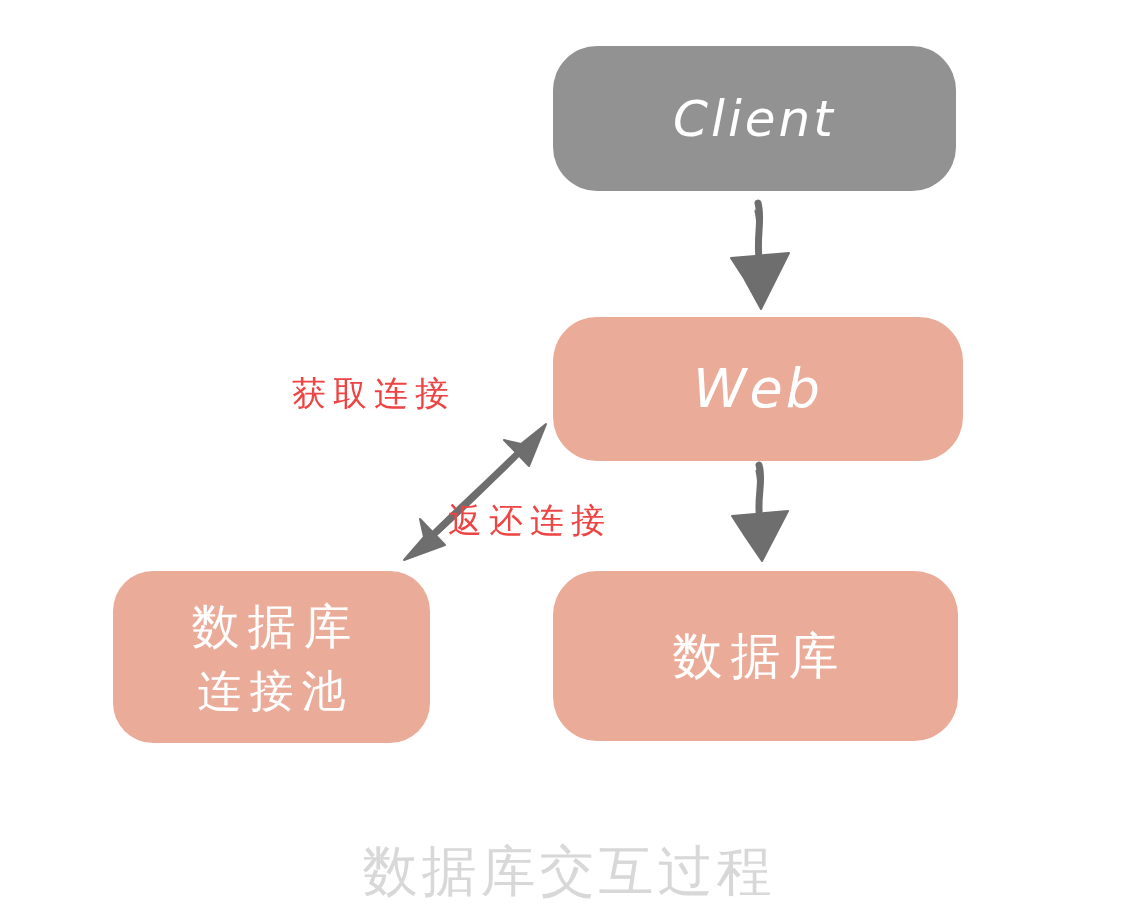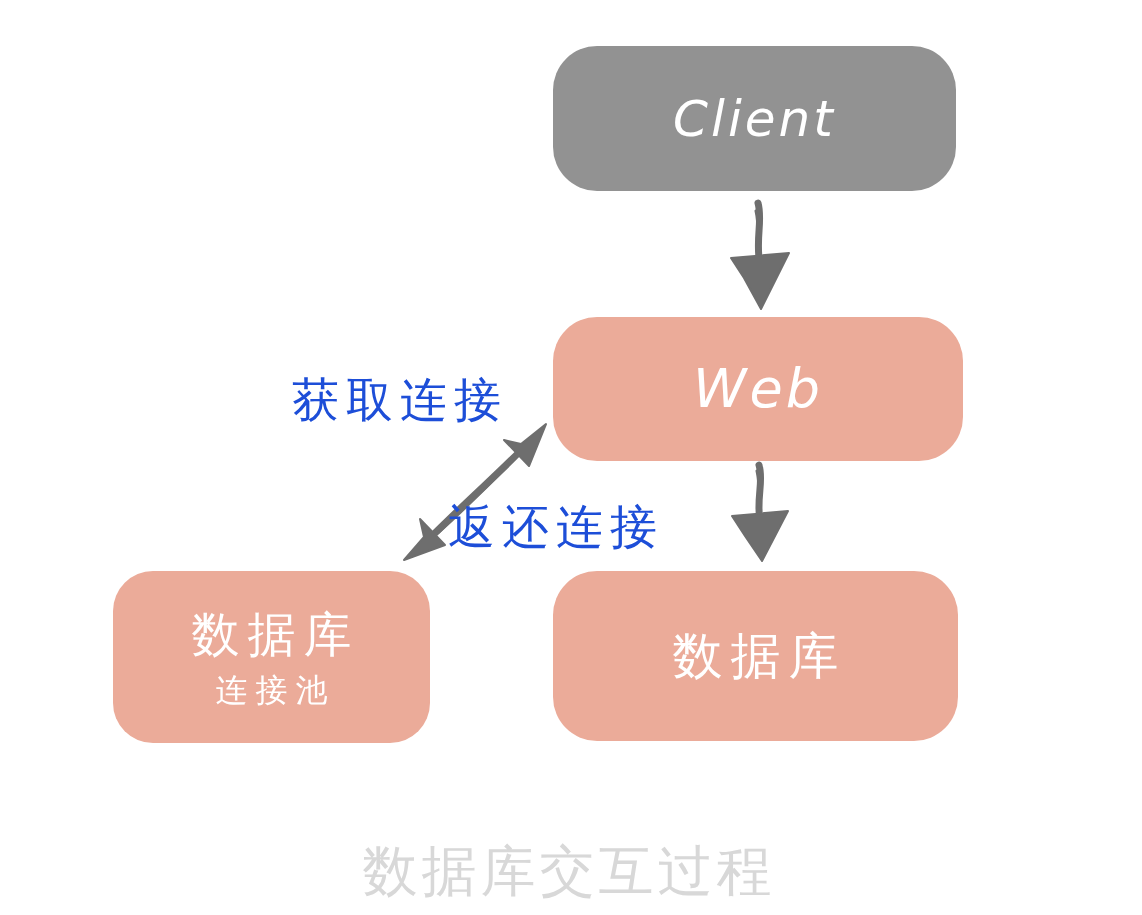--- a/index.html
+++ b/index.html
@@ -58,23 +58,23 @@
   }
   .cjk-label {
     font-size: 50px;
     font-weight: 500;
     letter-spacing: 8px;
     line-height: 1.42;
     text-indent: 8px; 
   }
   .edge-label {
     position: absolute;
-    font-size: 47px;
+    font-size: 34px;
     font-weight: 500;
-    color: #1d4ed8;
+    color: #ef4444;
     letter-spacing: 7px;
     line-height: 1;
     white-space: nowrap;
   }
   .edge-label-get { left: 292px; top: 360px; }
   .edge-label-return { left: 448px; top: 487px; }
   .caption {
     position: absolute;
     left: 0; top: 828px;
     width: 1138px;
@@ -131,21 +131,21 @@
   <div class="node node-client">
     <span class="latin-label">Client</span>
   </div>
 
   <div class="node node-web">
     <span class="latin-label" style="font-size:54px;">Web</span>
   </div>
 
   <div class="node node-pool">
     <span class="cjk-label" style="font-size:48px;">数据库</span>
-    <span class="cjk-label" style="font-size:32px;">连接池</span>
+    <span class="cjk-label" style="font-size:44px;">连接池</span>
   </div>
 
   <div class="node node-db">
     <span class="cjk-label">数据库</span>
   </div>
 
   <div class="edge-label edge-label-get">获取连接</div>
   <div class="edge-label edge-label-return">返还连接</div>
 
   <div class="caption">数据库交互过程</div>

